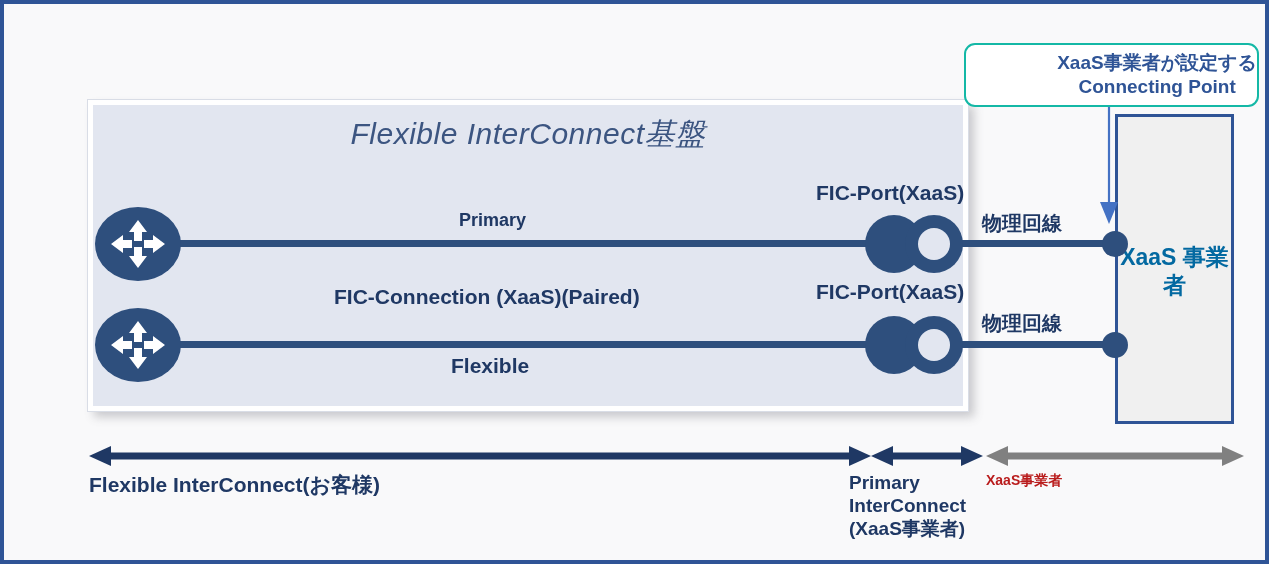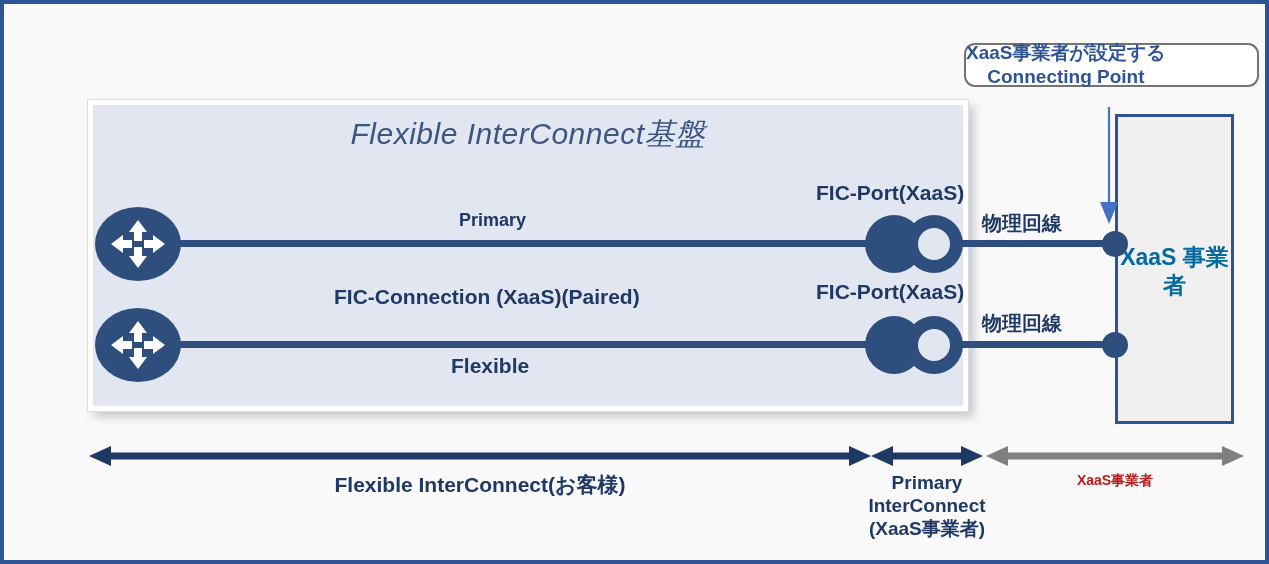--- a/index.html
+++ b/index.html
@@ -119,47 +119,46 @@
     position: absolute;
     width: 26px; height: 26px;
     border-radius: 50%;
     background: #2e4f7d;
   }
 
   
   #callout {
     position: absolute;
     left: 960px; top: 39px;
-    width: 295px; height: 44px;
+    width: 295px; height: 64px;
     background: #ffffff;
-    border: 2px solid #737373;
+    border: 2px solid #14b8a6;
     border-radius: 11px;
     display: flex;
     align-items: center;
-    justify-content: flex-start;
+    justify-content: flex-end;
   }
   #callout-text {
     font-size: 19px;
     font-weight: bold;
     color: #2f5496;
     text-align: center;
     line-height: 1.26;
     white-space: pre-line;
   }
   #callout-arrow {
     position: absolute;
     left: 1094px; top: 103px;
     width: 22px; height: 118px;
   }
 
   
   .scope-arrow { position: absolute; }
   .scope-label {
     position: absolute;
-    text-align: center;
     font-weight: bold;
     line-height: 1.2;
     white-space: pre-line;
   }
 </style>
 </head>
 <body>
 
 <div id="canvas">
 

